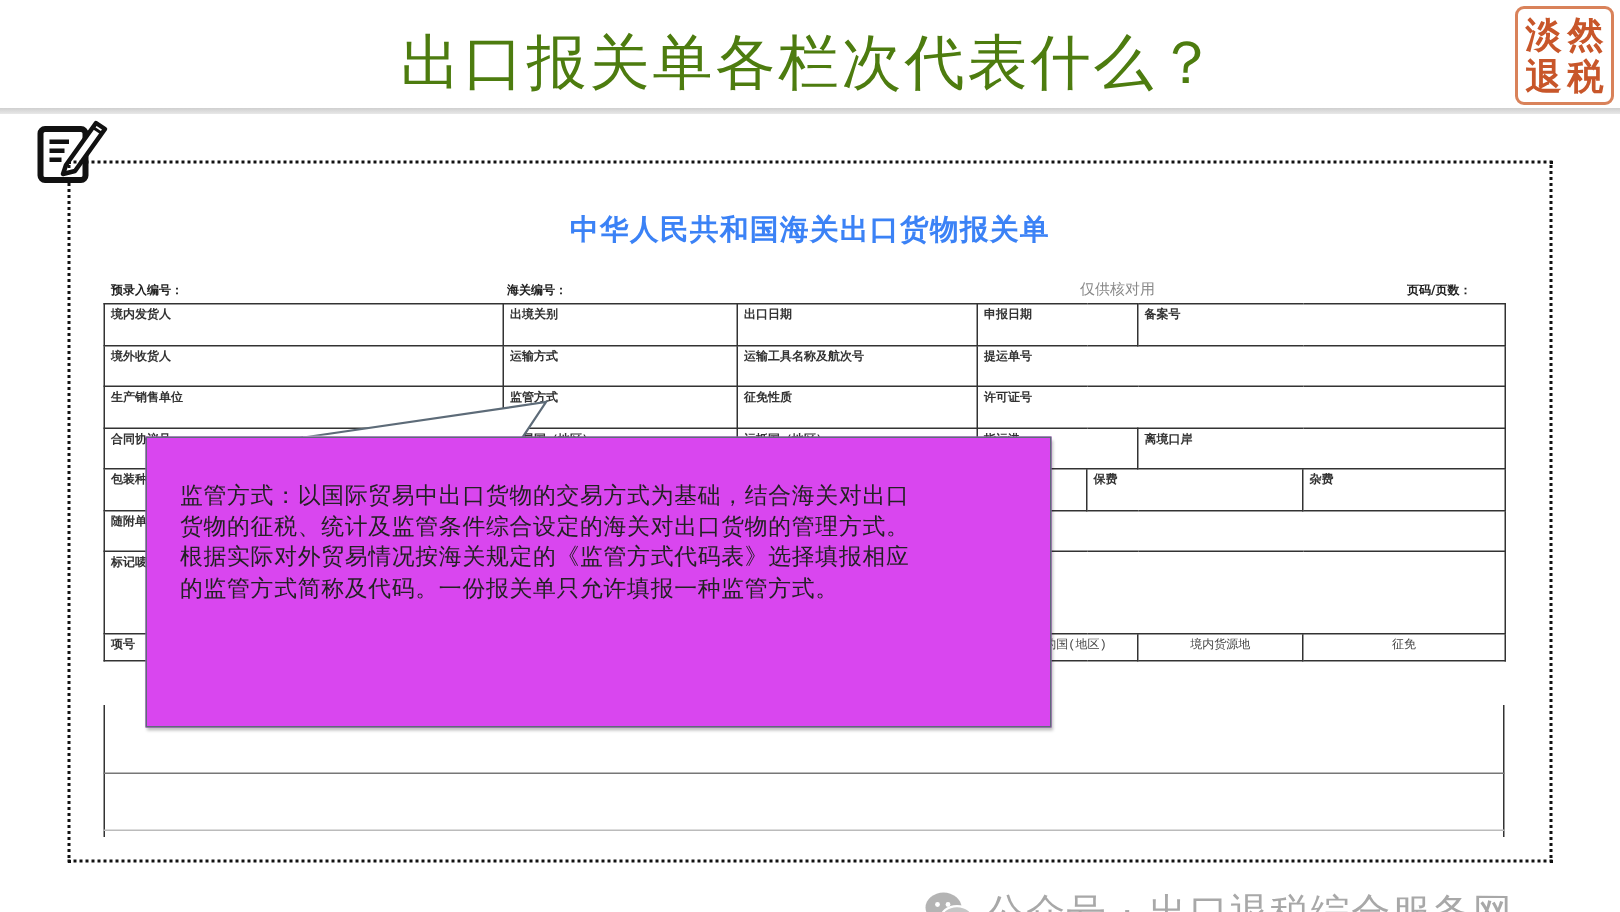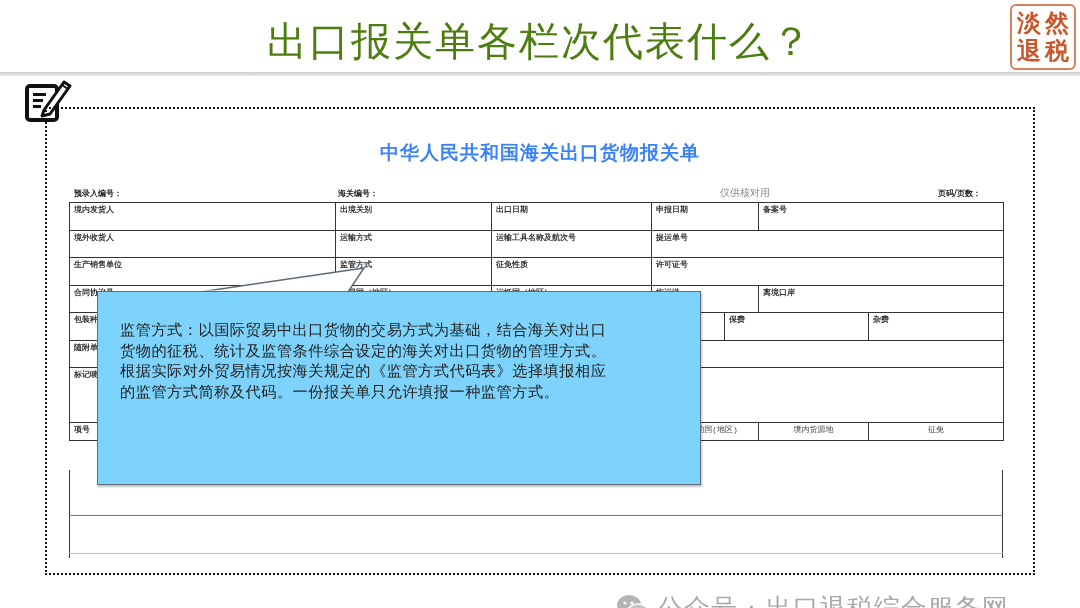--- a/index.html
+++ b/index.html
@@ -66,21 +66,21 @@
     }
     .right-edge {
       position: absolute; left: 1002px; top: 470px; width: 0; height: 88px; border-left: 1.5px solid #333;
     }
 
     .callout-tail {
       position: absolute; left: 0; top: 0; width: 1080px; height: 608px; pointer-events: none;
     }
     .callout {
       position: absolute; left: 97px; top: 291px; width: 604px; height: 194px;
-      background: #7dd3fc; border: 1.5px solid #5d6b78;
+      background: #d946ef; border: 1.5px solid #5d6b78;
       box-shadow: 1px 2px 2px rgba(0,0,0,0.25);
       padding: 28px 2px 0 22px;
     }
     .callout p {
       font-family: "DejaVu Serif", "Liberation Serif", serif;
       font-size: 15.2px; line-height: 20.5px; color: #222; letter-spacing: 0.5px;
       white-space: nowrap;
     }
 
     .watermark {

